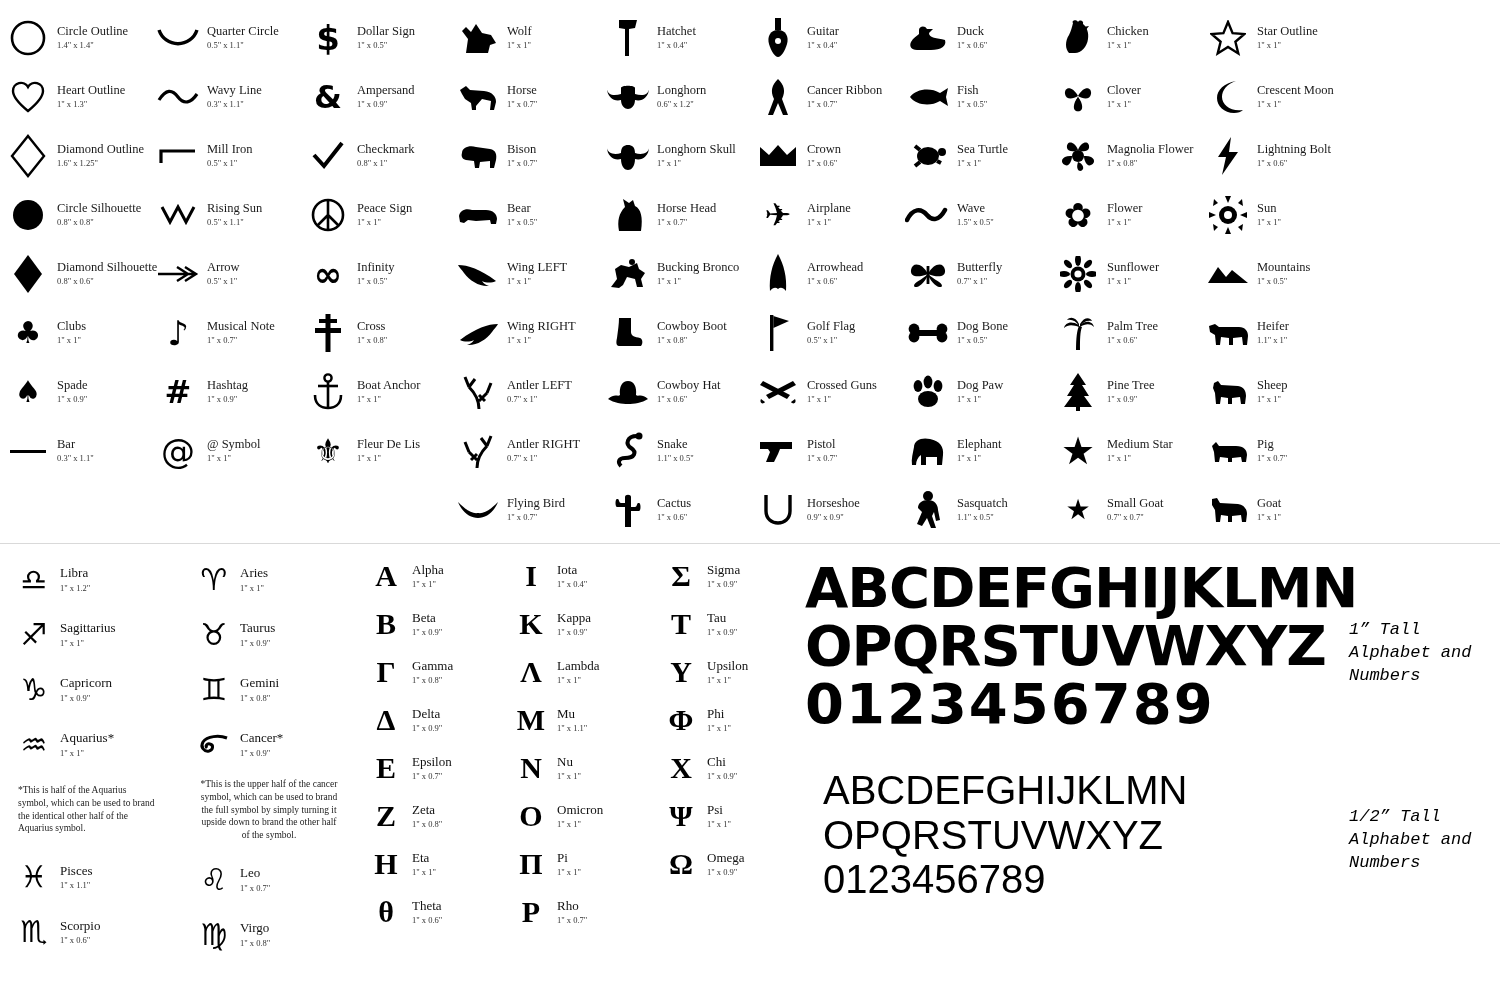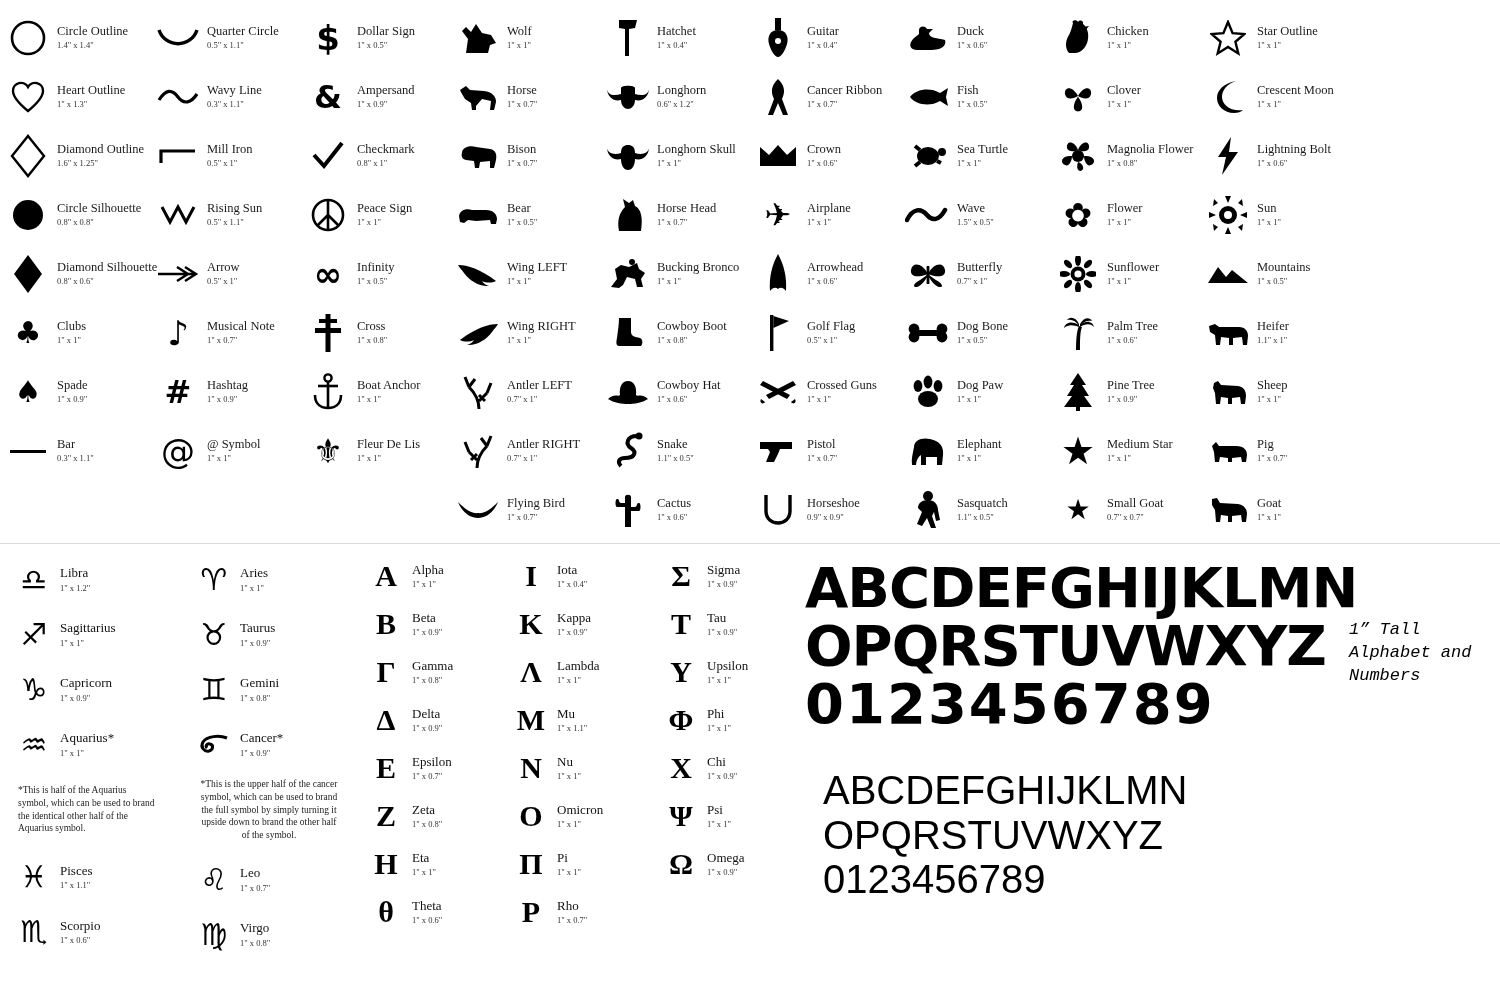--- a/index.html
+++ b/index.html
@@ -1290,17 +1290,18 @@
         </div>
         <div class="alpha-note" style="width:150px;margin-top:60px;margin-left:14px;">1”  Tall Alphabet and Numbers</div>
       </div>
 
       <div class="row-flex" style="margin-top:34px;">
         <div style="width:530px;">
           <div class="small-alpha" style="margin-left:18px;">ABCDEFGHIJKLMN</div>
           <div class="small-alpha" style="margin-left:18px;">OPQRSTUVWXYZ</div>
           <div class="small-alpha" style="margin-left:18px;">0123456789</div>
         </div>
+        <div class="alpha-note" style="width:150px;margin-top:38px;margin-left:14px;">1/2” Tall Alphabet and Numbers</div>
       </div>
     </div>
 
   </div>
 </div>
 
 </body></html>

